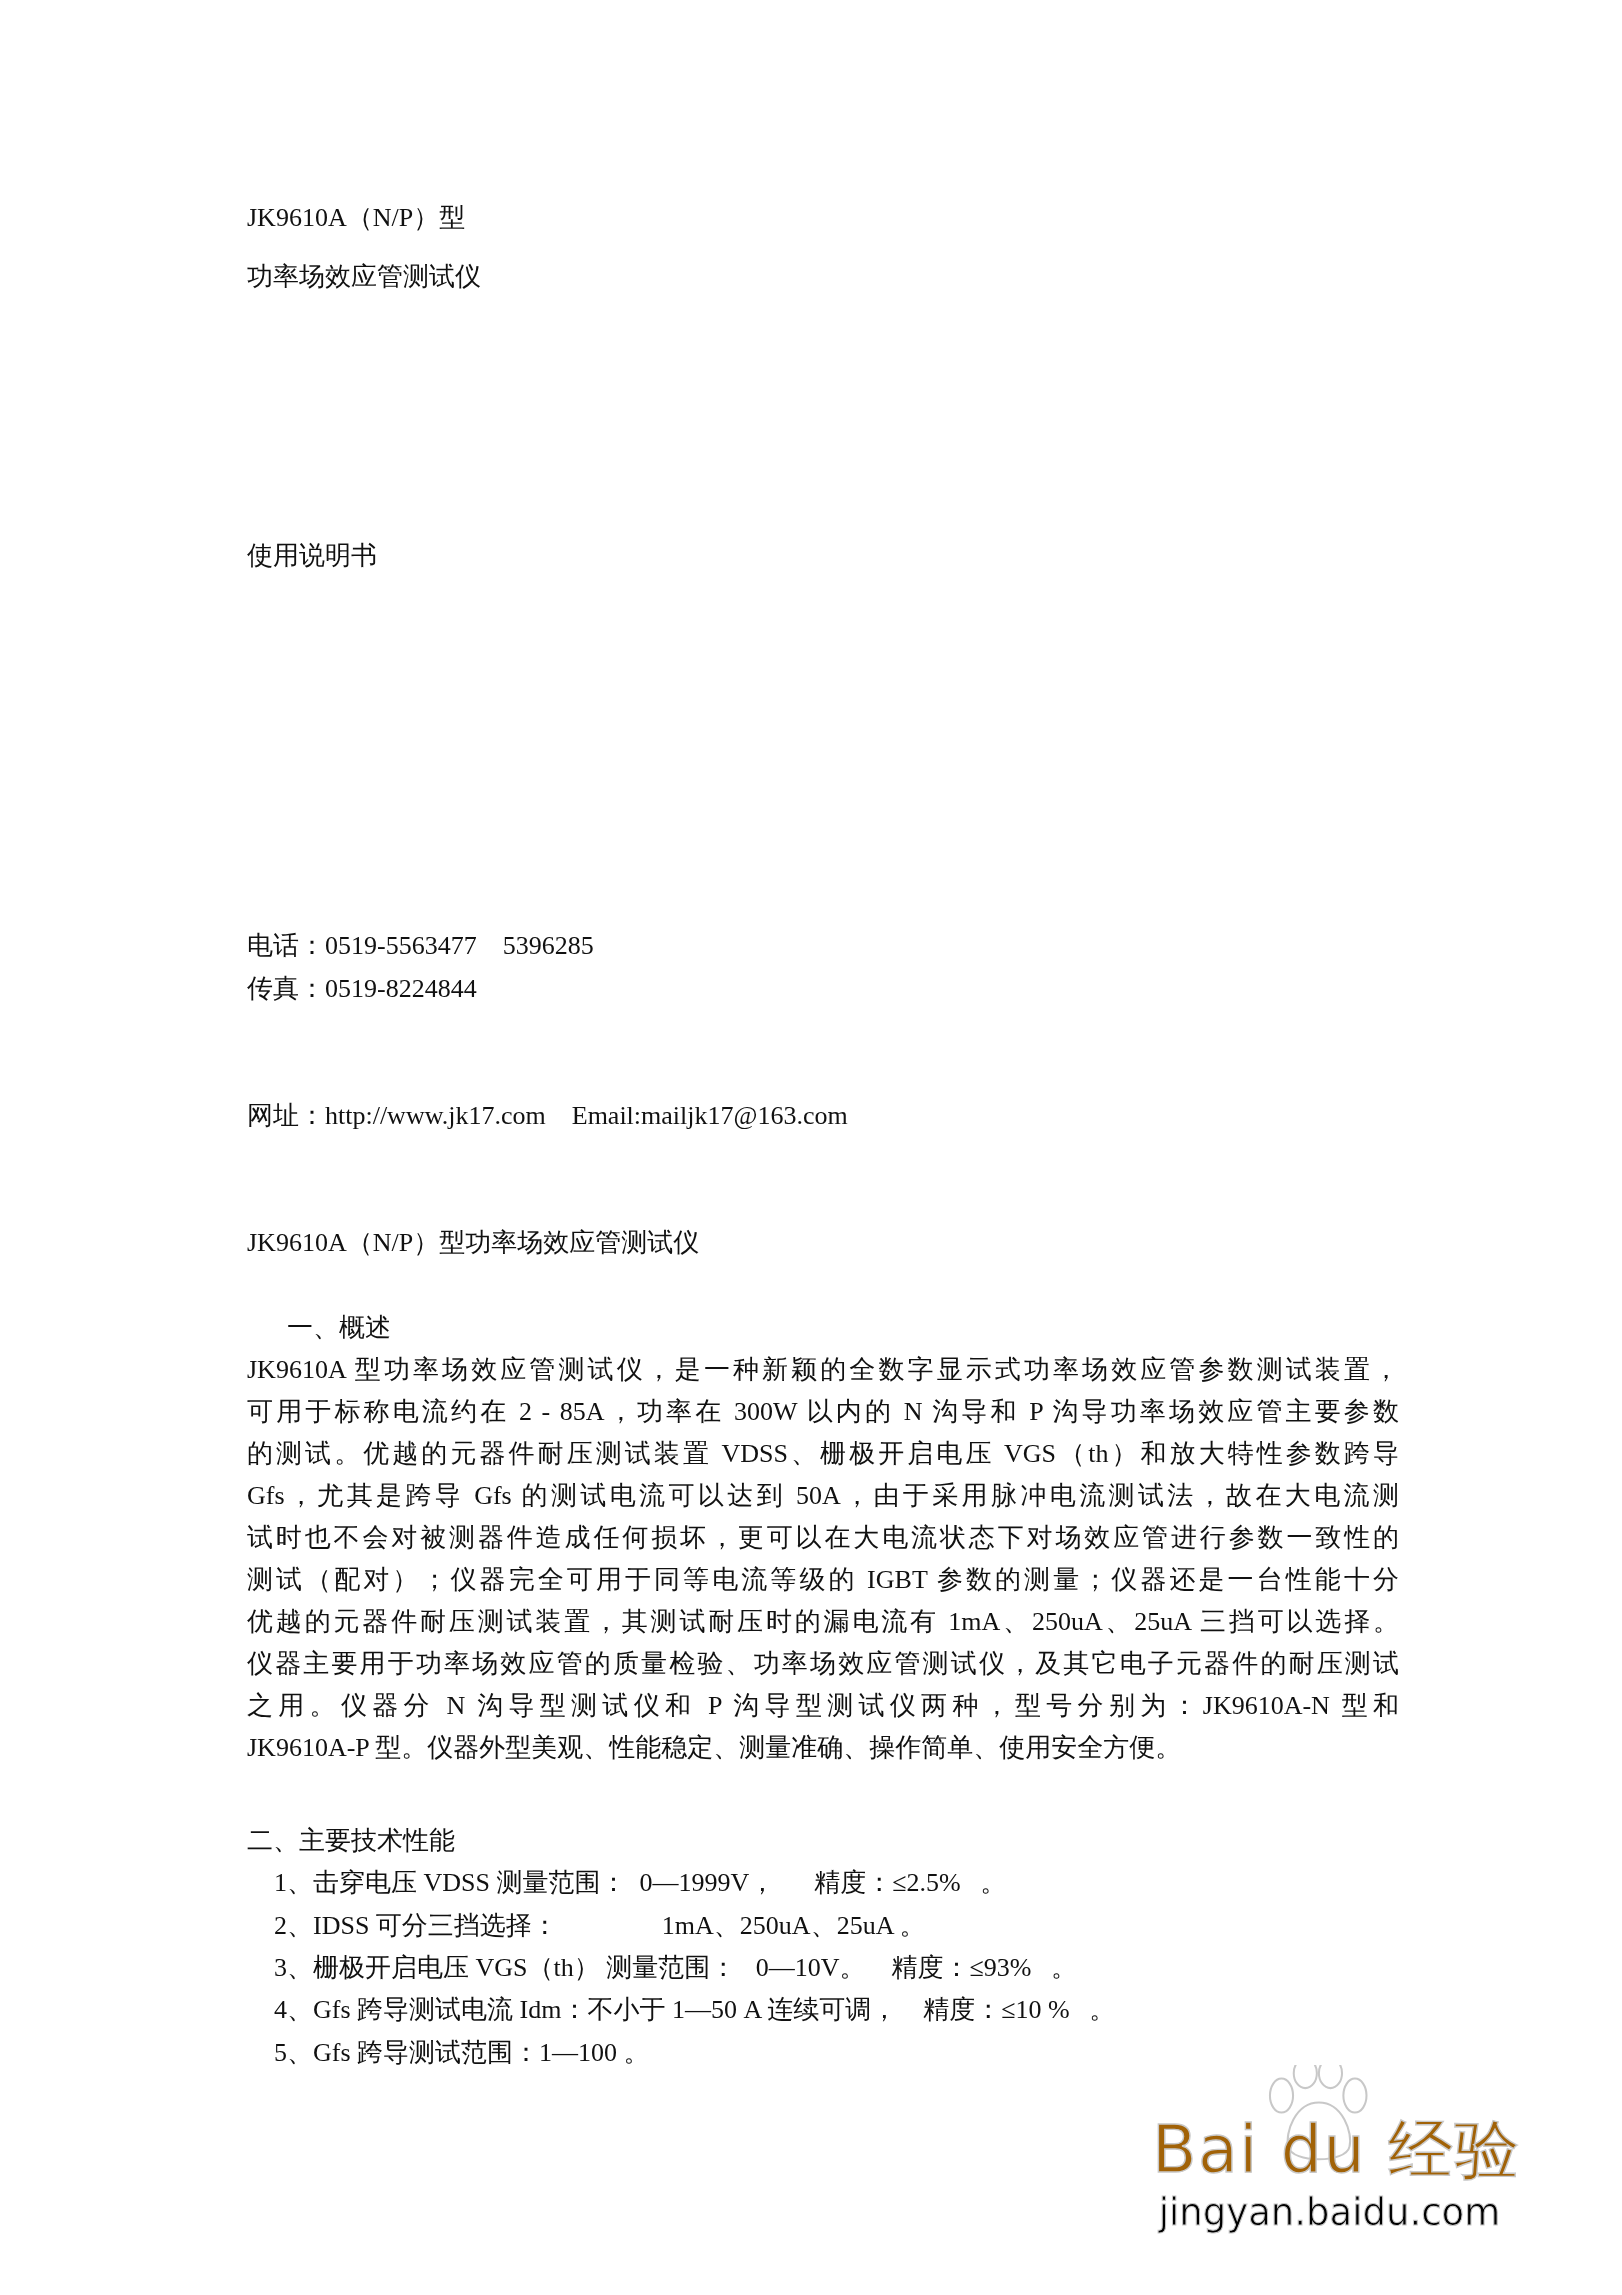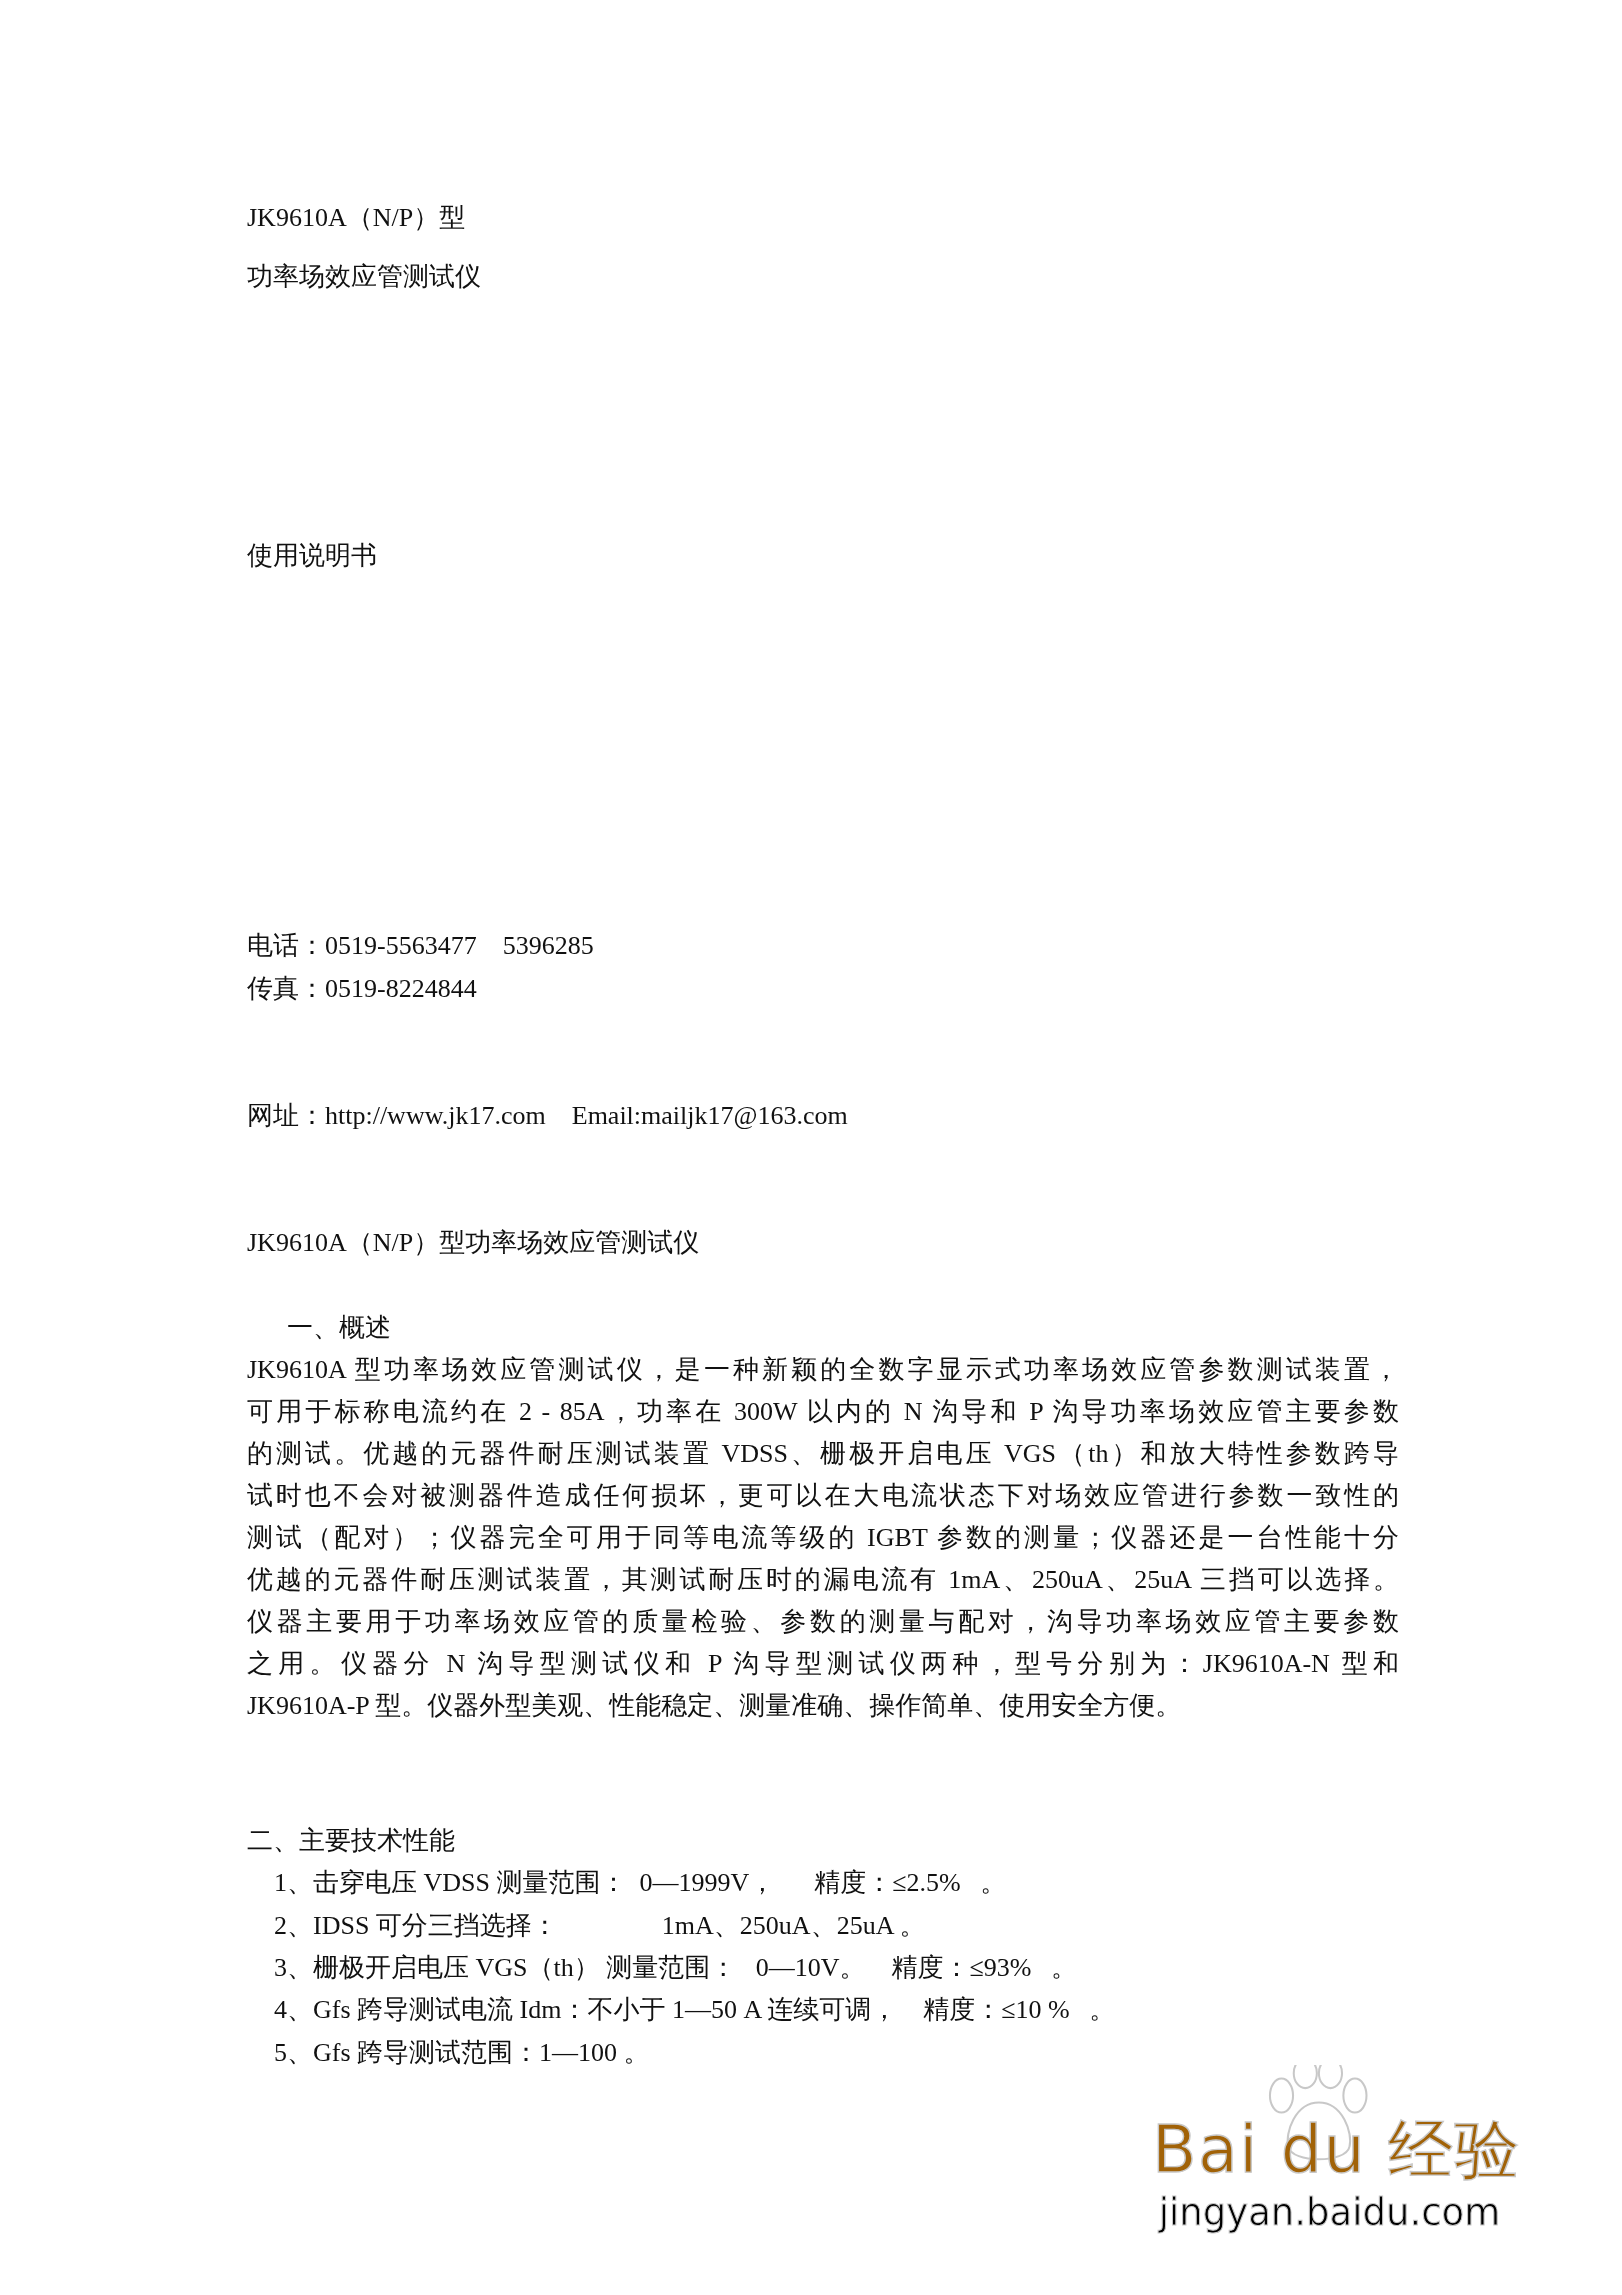--- a/index.html
+++ b/index.html
@@ -44,24 +44,25 @@
 <div class="line" style="top:973px;">传真：0519-8224844</div>
 <div class="line" style="top:1100px;">网址：http://www.jk17.com    Email:mailjk17@163.com</div>
 
 <div class="line" style="top:1227px;">JK9610A（N/P）型功率场效应管测试仪</div>
 
 <div class="line" style="top:1312px;margin-left:40px;">一、概述</div>
 <div class="para" style="top:1349px;">
   <span class="pl"> JK9610A 型功率场效应管测试仪，是一种新颖的全数字显示式功率场效应管参数测试装置，</span>
   <span class="pl">可用于标称电流约在 2 - 85A，功率在 300W 以内的 N 沟导和 P 沟导功率场效应管主要参数</span>
   <span class="pl">的测试。优越的元器件耐压测试装置 VDSS、栅极开启电压 VGS（th）和放大特性参数跨导</span>
+  <span class="pl">Gfs，尤其是跨导 Gfs 的测试电流可以达到 50A，由于采用脉冲电流测试法，故在大电流测</span>
   <span class="pl">试时也不会对被测器件造成任何损坏，更可以在大电流状态下对场效应管进行参数一致性的</span>
   <span class="pl">测试（配对）；仪器完全可用于同等电流等级的 IGBT 参数的测量；仪器还是一台性能十分</span>
   <span class="pl">优越的元器件耐压测试装置，其测试耐压时的漏电流有 1mA、250uA、25uA 三挡可以选择。</span>
-  <span class="pl">仪器主要用于功率场效应管的质量检验、参数的测量与配对，沟导功率场效应管主要参数</span>
+  <span class="pl">仪器主要用于功率场效应管的质量检验、功率场效应管测试仪，及其它电子元器件的耐压测试</span>
   <span class="pl">之用。仪器分 N 沟导型测试仪和 P 沟导型测试仪两种，型号分别为：JK9610A-N 型和</span>
   <span class="pl last">JK9610A-P 型。仪器外型美观、性能稳定、测量准确、操作简单、使用安全方便。</span>
 </div>
 
 <div class="line" style="top:1825px;">二、主要技术性能</div>
 <div class="list-item" style="top:1867px;">1、击穿电压 VDSS 测量范围：  0—1999V，      精度：≤2.5%   。</div>
 <div class="list-item" style="top:1910px;">2、IDSS 可分三挡选择：                1mA、250uA、25uA 。</div>
 <div class="list-item" style="top:1952px;">3、栅极开启电压 VGS（th） 测量范围：   0—10V。    精度：≤93%   。</div>
 <div class="list-item" style="top:1994px;">4、Gfs 跨导测试电流 Idm：不小于 1—50 A 连续可调，    精度：≤10 %   。</div>
 <div class="list-item" style="top:2037px;">5、Gfs 跨导测试范围：1—100 。</div>

